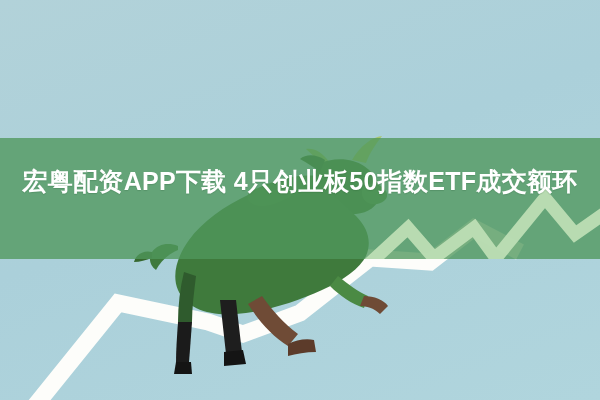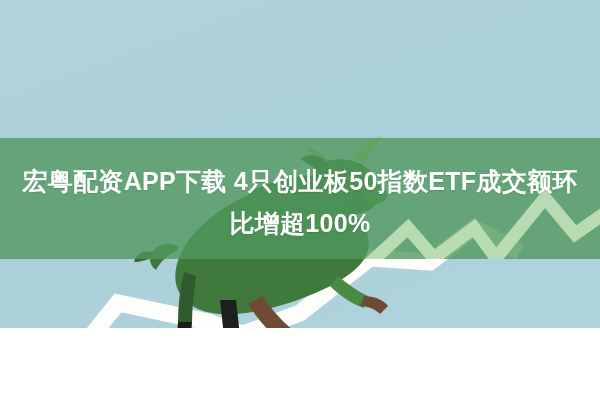--- a/index.html
+++ b/index.html
@@ -3,21 +3,21 @@
 <meta charset="utf-8">
 <style>
   html, body {
     margin: 0;
     padding: 0;
     background: #ffffff;
   }
   #banner {
     position: relative;
     width: 600px;
-    height: 328px;
+    height: 400px;
     overflow: hidden;
     font-family: "Liberation Sans", "DejaVu Sans", sans-serif;
     background: #b0d2da;
   }
   .layer {
     position: absolute;
     inset: 0;
     width: 600px;
     height: 400px;
   }
@@ -114,16 +114,15 @@
 
   <svg class="layer" viewBox="0 0 600 400">
     <clipPath id="bandclip">
         <rect x="0" y="138" width="600" height="121"></rect>
       </clipPath>
     <polyline points="330,300 408,228 434,258 474,228 496,258 545,198 575,234 612,208" fill="none" stroke="#bfe0b6" stroke-width="13" stroke-linejoin="miter" stroke-linecap="butt" clip-path="url(#bandclip)" opacity="0.92"></polyline>
   </svg>
 
   <div id="headline">
     <span>宏粤配资APP下载 4只创业板50指数ETF成交额环</span>
-    <span class="ln2">比增超100%</span>
   </div>
 
 </div>
 
 </body></html>

